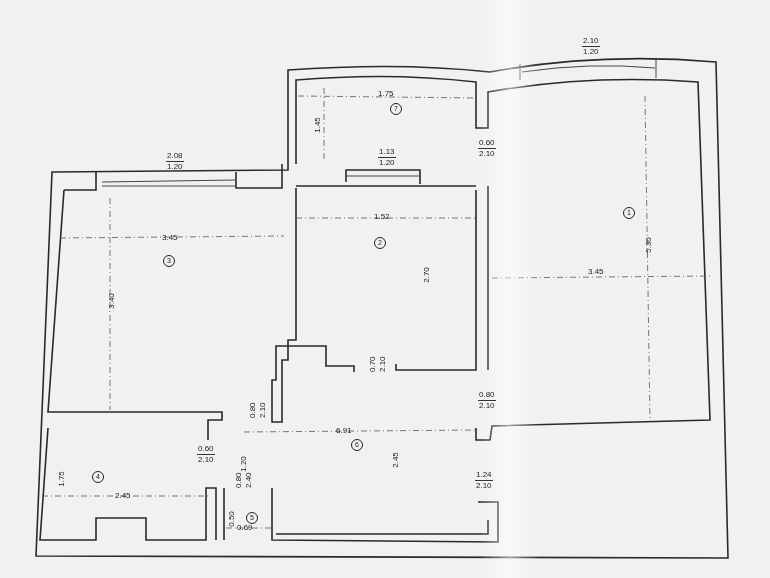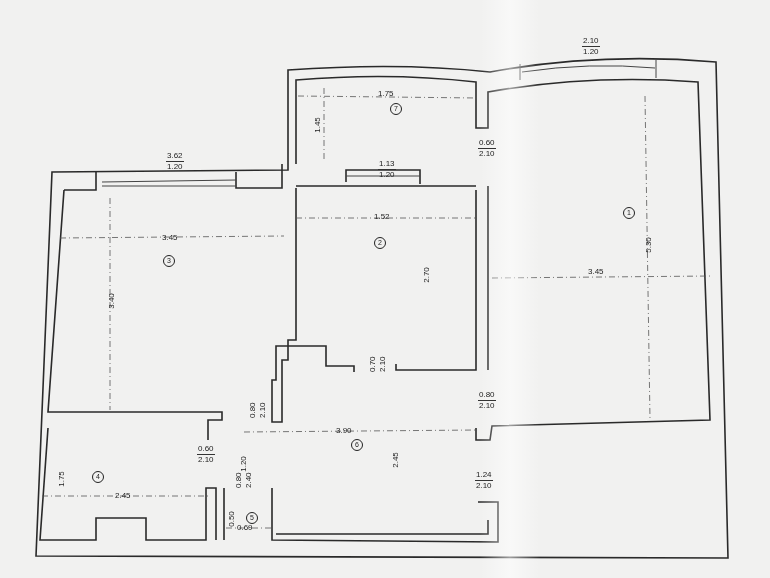--- a/index.html
+++ b/index.html
@@ -65,36 +65,36 @@
   <div class="lbl" style="left:588px;top:267px;">3.45</div>
   <div class="lbl vert" style="left:641px;top:240px;">5.30</div>
   <div class="lbl" style="left:374px;top:212px;">1.52</div>
   <div class="lbl vert" style="left:419px;top:270px;">2.70</div>
   <div class="lbl" style="left:162px;top:233px;">3.45</div>
   <div class="lbl vert" style="left:104px;top:296px;">3.40</div>
   <div class="lbl" style="left:115px;top:491px;">2.45</div>
   <div class="lbl vert" style="left:54px;top:474px;">1.75</div>
   <div class="lbl" style="left:237px;top:523px;">0.69</div>
   <div class="lbl vert" style="left:224px;top:514px;">0.50</div>
-  <div class="lbl" style="left:336px;top:426px;">3.90</div>
+  <div class="lbl" style="left:336px;top:426px;">6.91</div>
   <div class="lbl vert" style="left:388px;top:455px;">2.45</div>
   <div class="lbl" style="left:378px;top:89px;">1.75</div>
   <div class="lbl vert" style="left:310px;top:120px;">1.45</div>
 
   
   <div class="frac" style="left:582px;top:36px;">
     <span class="top">2.10</span>
     <span class="bot">1.20</span>
   </div>
-  <div class="frac" style="left:378px;top:147px;margin-top:12px;">
+  <div class="frac" style="left:378px;top:147px;">
     <span class="top">1.13</span>
     <span class="bot">1.20</span>
   </div>
   <div class="frac" style="left:166px;top:151px;">
-    <span class="top">3.62</span>
+    <span class="top">2.08</span>
     <span class="bot">1.20</span>
   </div>
 
   
   <div class="frac" style="left:478px;top:138px;">
     <span class="top">0.60</span>
     <span class="bot">2.10</span>
   </div>
   <div class="frac" style="left:478px;top:390px;">
     <span class="top">0.80</span>

